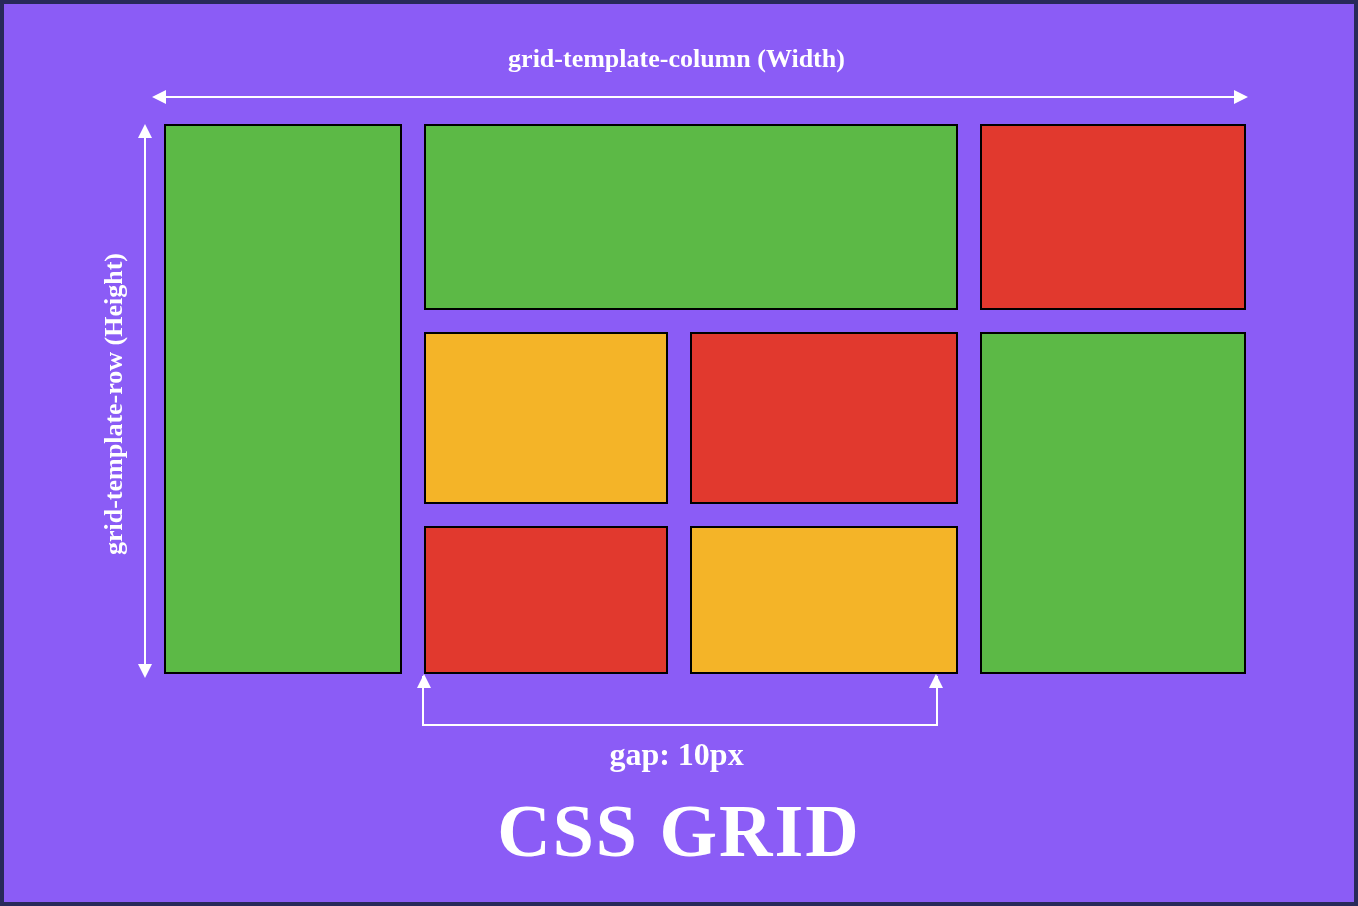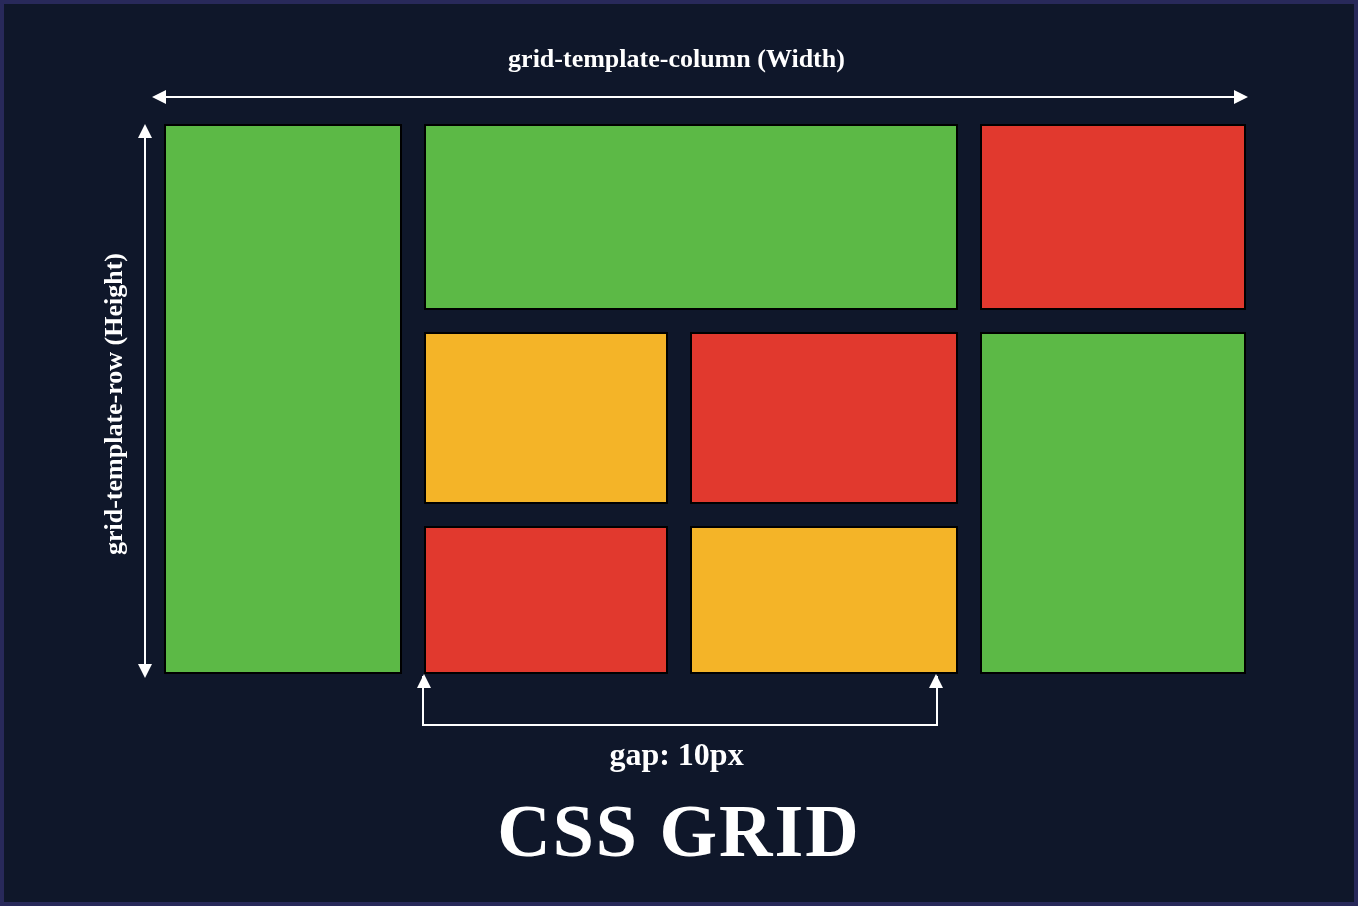--- a/index.html
+++ b/index.html
@@ -11,21 +11,21 @@
       background: #28295a;
       width: 1358px;
       height: 906px;
       position: relative;
       font-family: "Times New Roman", serif;
       overflow: hidden;
     }
     .frame {
       position: absolute;
       inset: 4px;
-      background: #0f172a;
+      background: #8b5cf6;
     }
     .diagram-wrap {
       position: absolute;
       left: 100px;
       top: 40px;
       width: 1145px;
       height: 680px;
     }
     .col-label {
       position: absolute;

